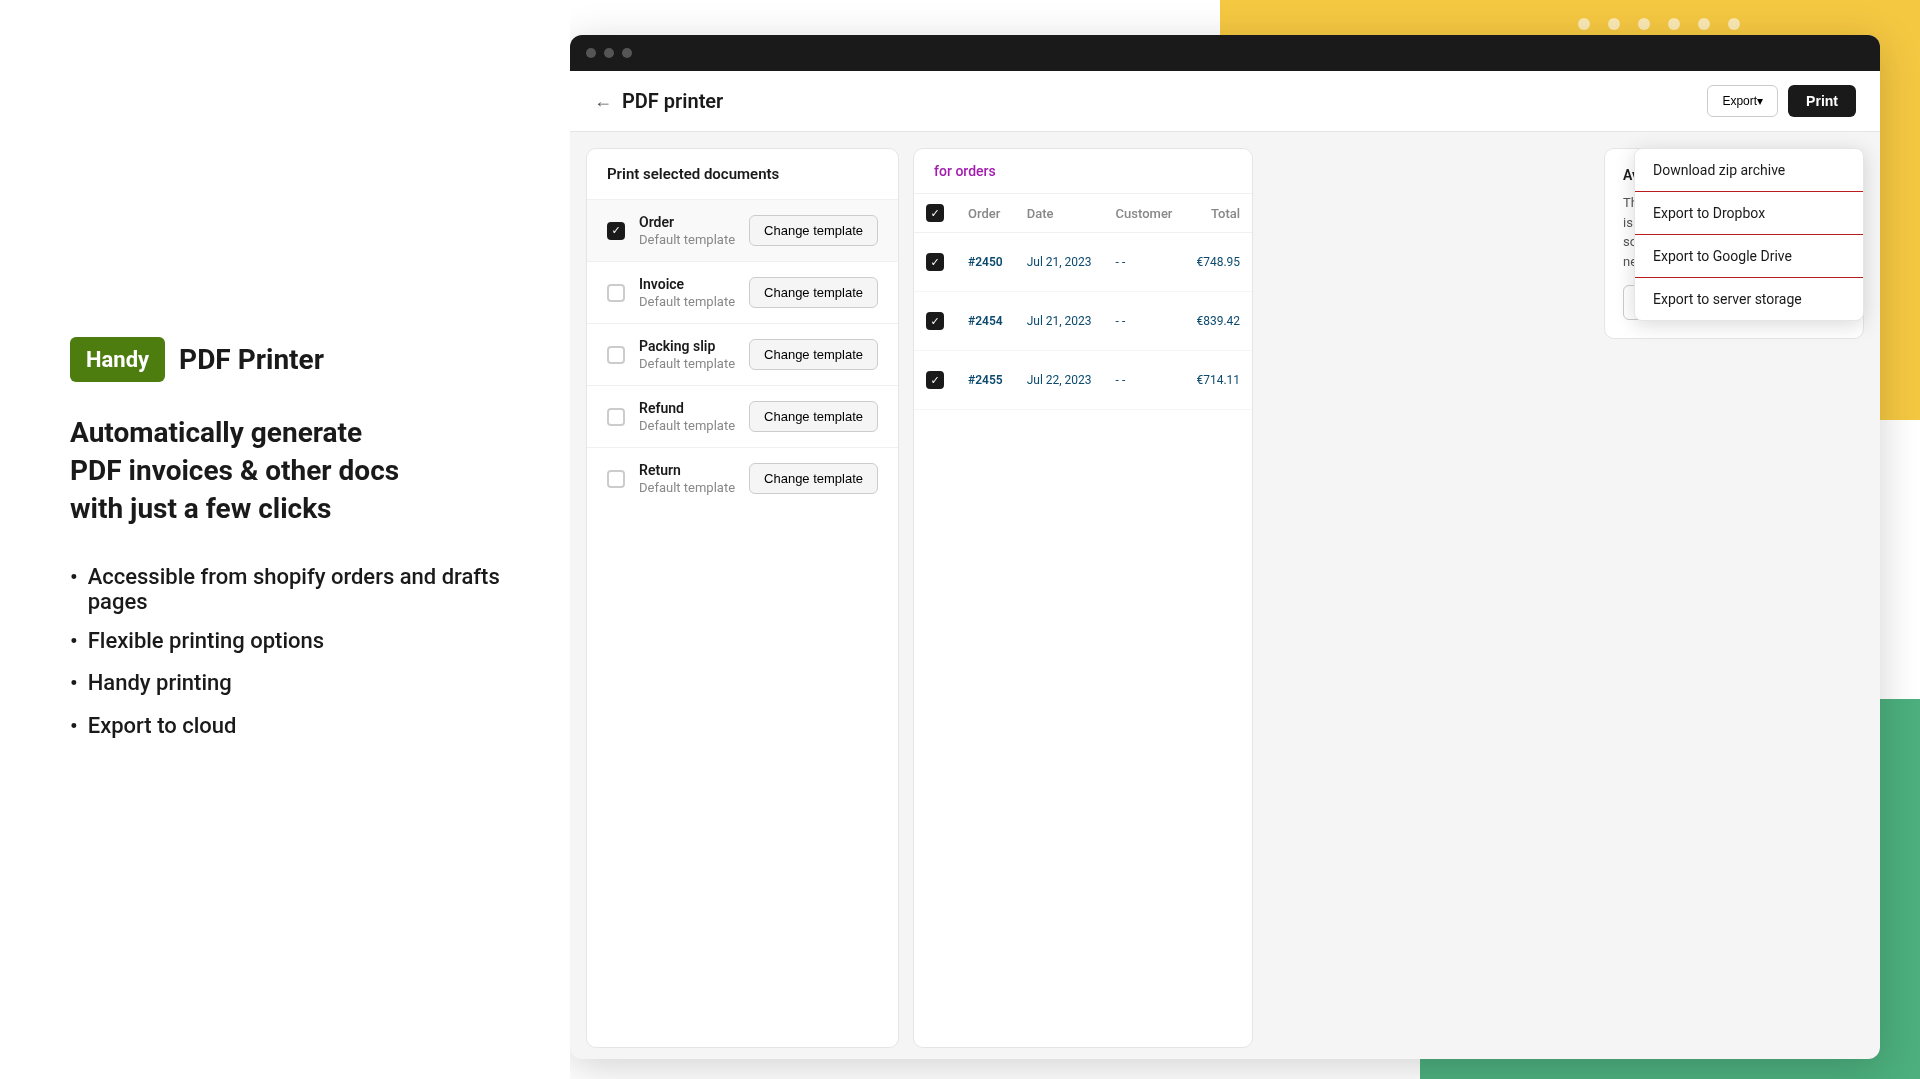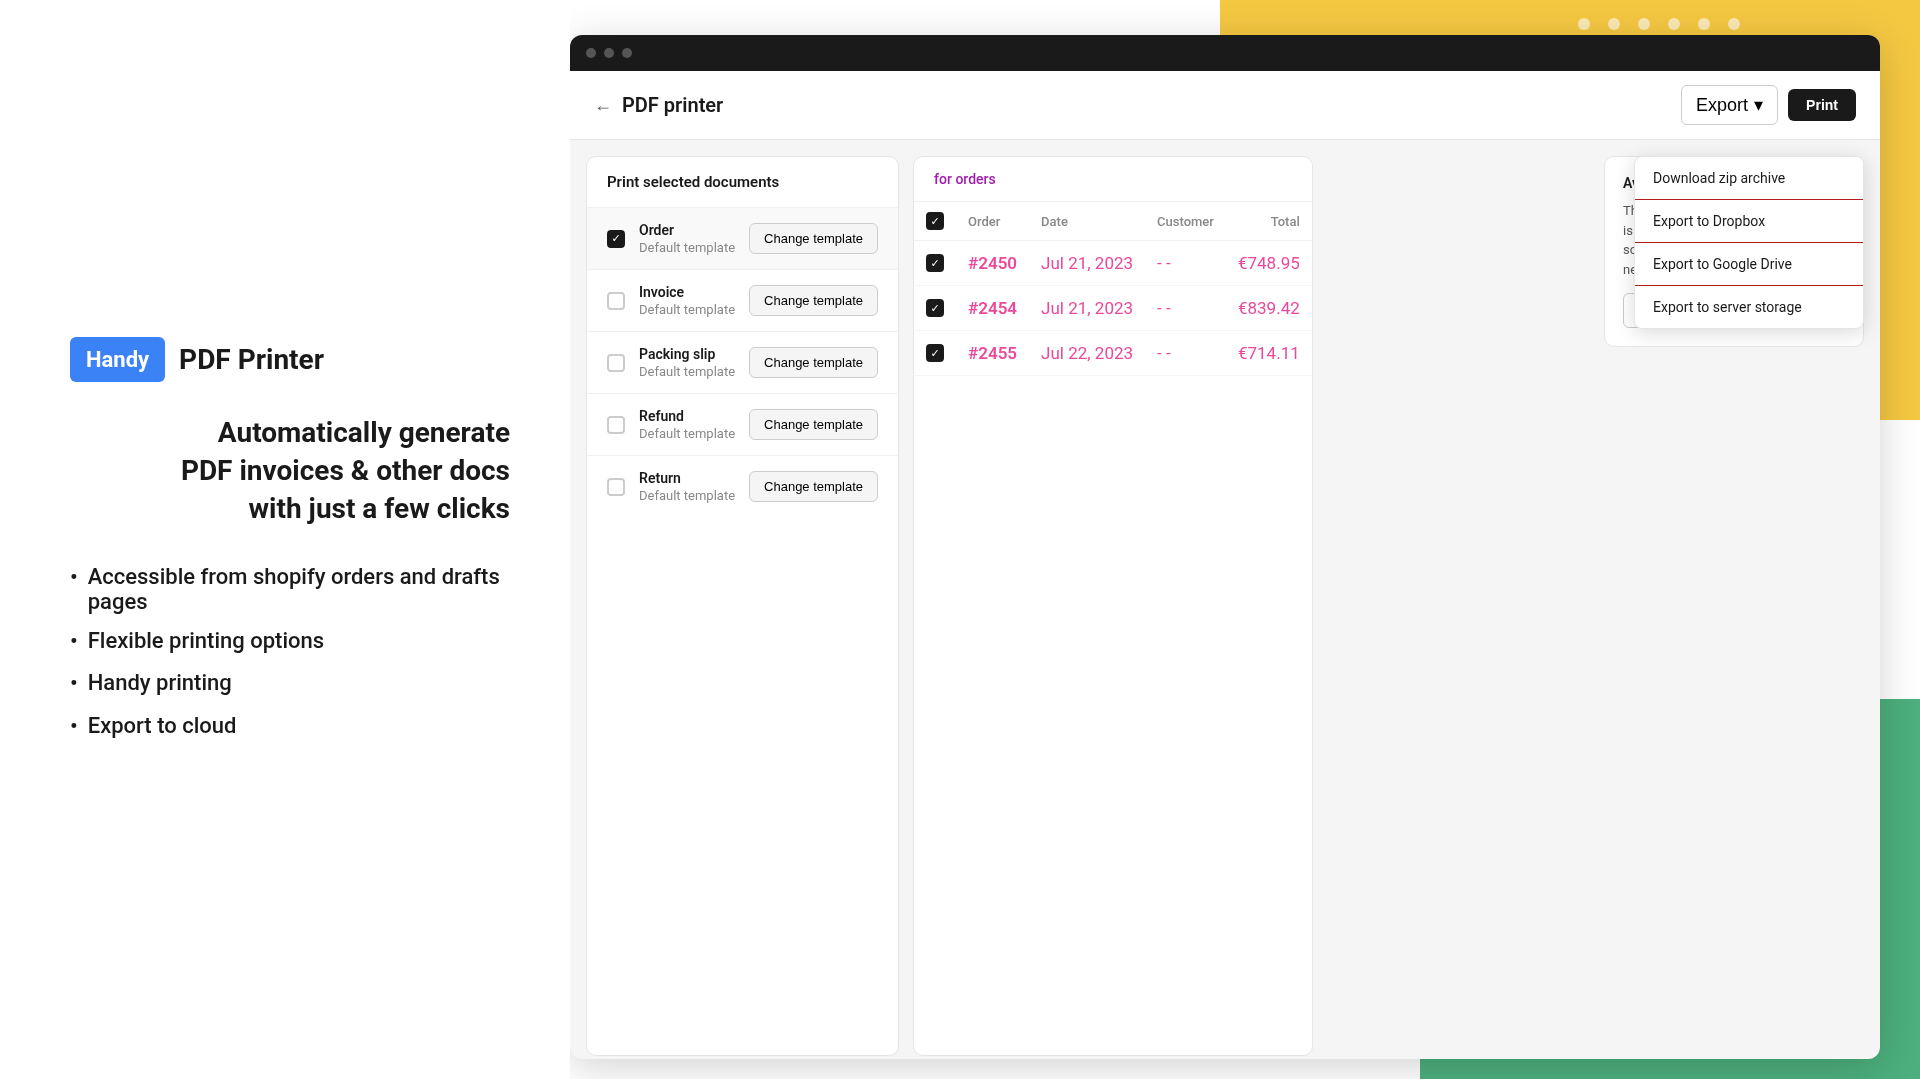--- a/index.html
+++ b/index.html
@@ -26,41 +26,40 @@
     }
 
     .logo-container {
       display: flex;
       align-items: center;
       gap: 14px;
       margin-bottom: 32px;
     }
 
     .logo-badge {
-      background: #3b82f6;
+      background: #4d7c0f;
       color: #fff;
       font-size: 22px;
       font-weight: 700;
       padding: 10px 16px;
       border-radius: 6px;
     }
 
     .logo-text {
       font-size: 28px;
       font-weight: 700;
       color: #1a1a1a;
     }
 
     .tagline {
       font-size: 28px;
       font-weight: 700;
       line-height: 1.35;
       color: #1a1a1a;
       margin-bottom: 36px;
-      text-align: right;
     }
 
     .features-list {
       list-style: none;
       display: flex;
       flex-direction: column;
       gap: 14px;
     }
 
     .features-list li {
@@ -171,26 +170,25 @@
       display: flex;
       gap: 10px;
       align-items: center;
     }
 
     .btn-export {
       border: 1px solid #ccc;
       background: #fff;
       border-radius: 6px;
       padding: 8px 14px;
-      font-size: 18px;
+      font-size: 12px;
       font-weight: 500;
       cursor: pointer;
       display: flex;
       align-items: center;
-      gap: 6px;
     }
 
     .btn-print {
       background: #1a1a1a;
       color: #fff;
       border: none;
       border-radius: 6px;
       padding: 8px 18px;
       font-size: 14px;
       font-weight: 600;
@@ -320,23 +318,23 @@
     .orders-table th {
       padding: 10px 12px;
       text-align: left;
       font-size: 13px;
       color: #888;
       font-weight: 500;
       border-bottom: 1px solid #f0f0f0;
     }
 
     .orders-table td {
-      padding: 12px 12px;
-      font-size: 17px;
-      color: #ec4899;
+      padding: 20px 12px;
+      font-size: 12px;
+      color: #0c4a6e;
       border-bottom: 1px solid #f5f5f5;
     }
 
     .orders-table th:last-child,
     .orders-table td:last-child {
       text-align: right;
     }
 
     .order-num {
       font-weight: 600;

